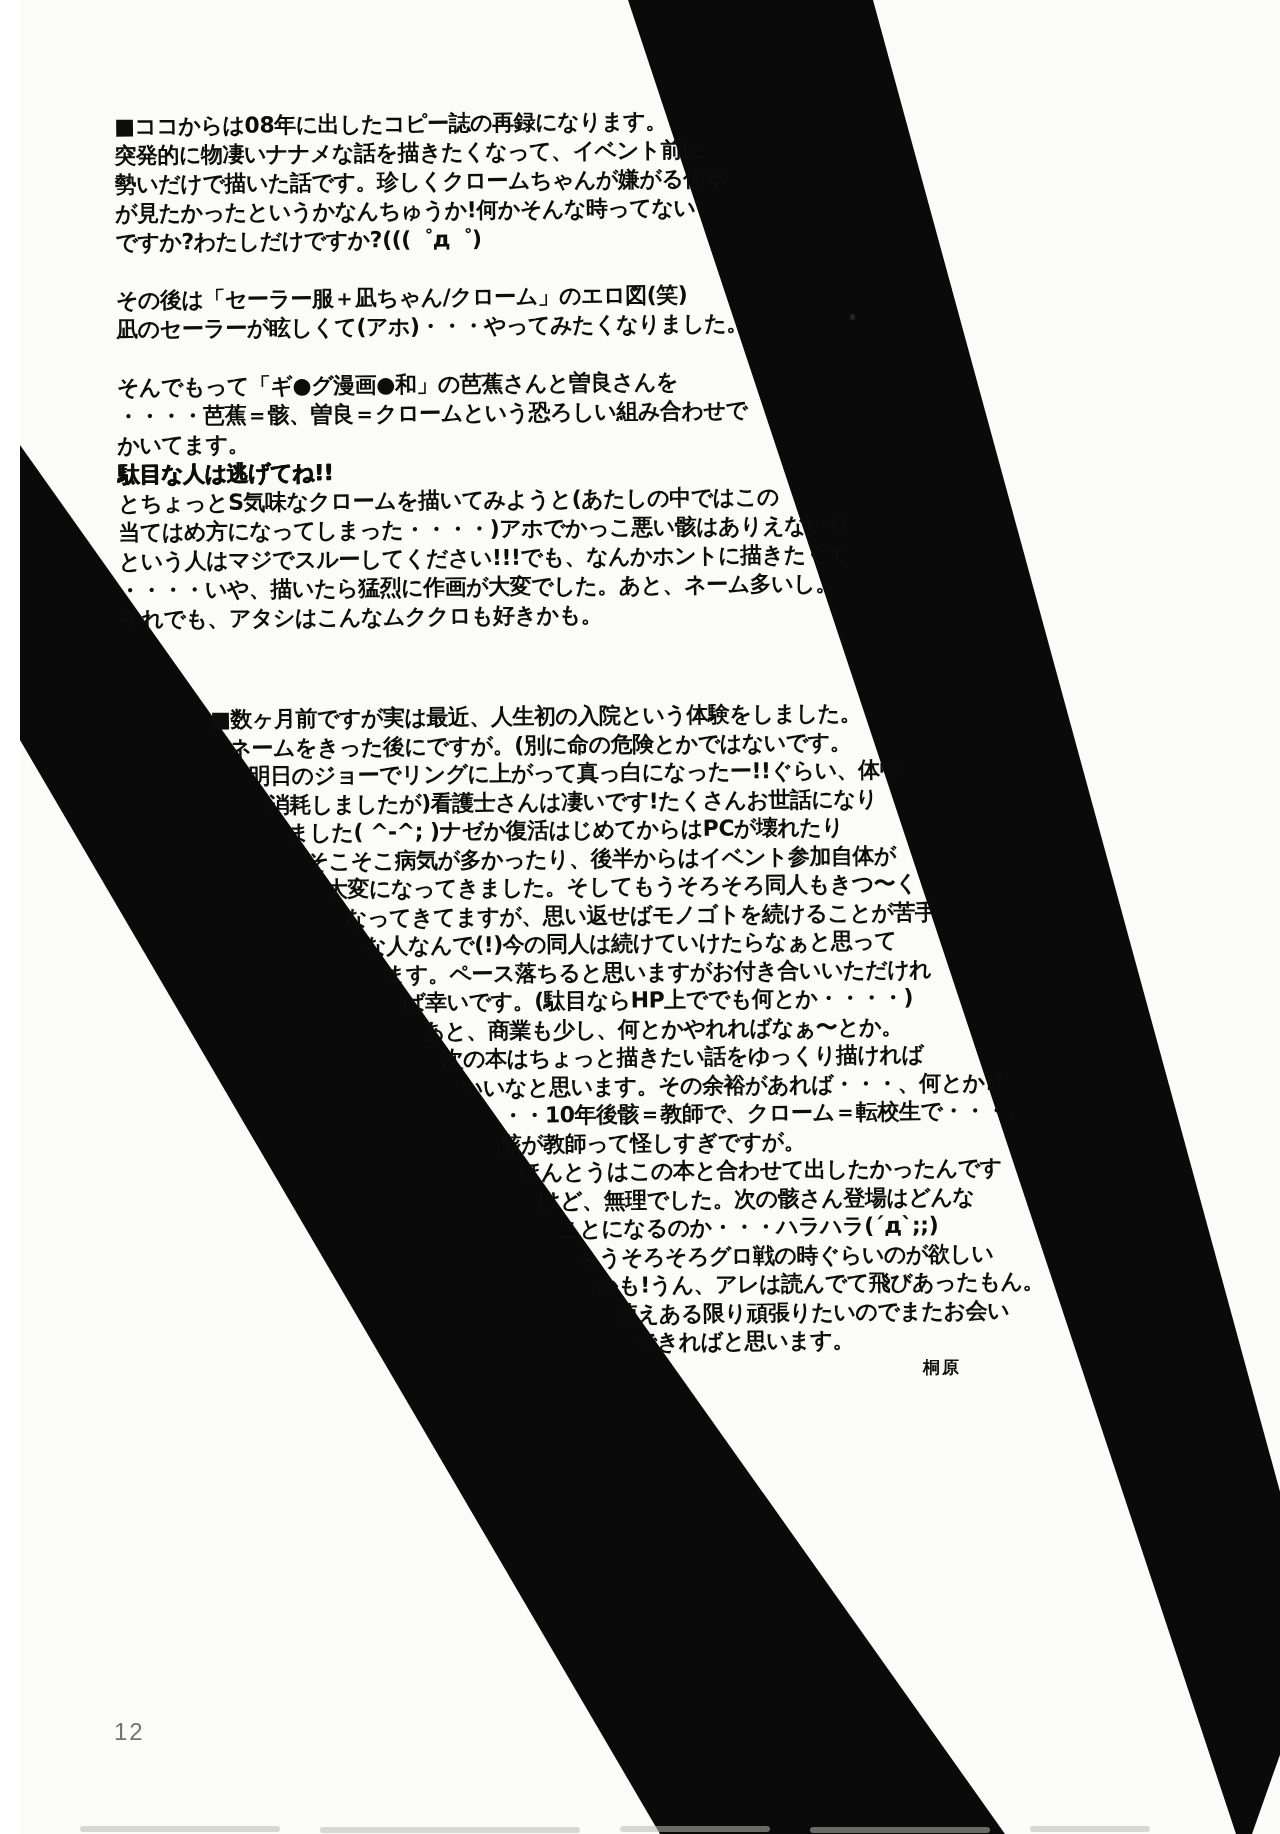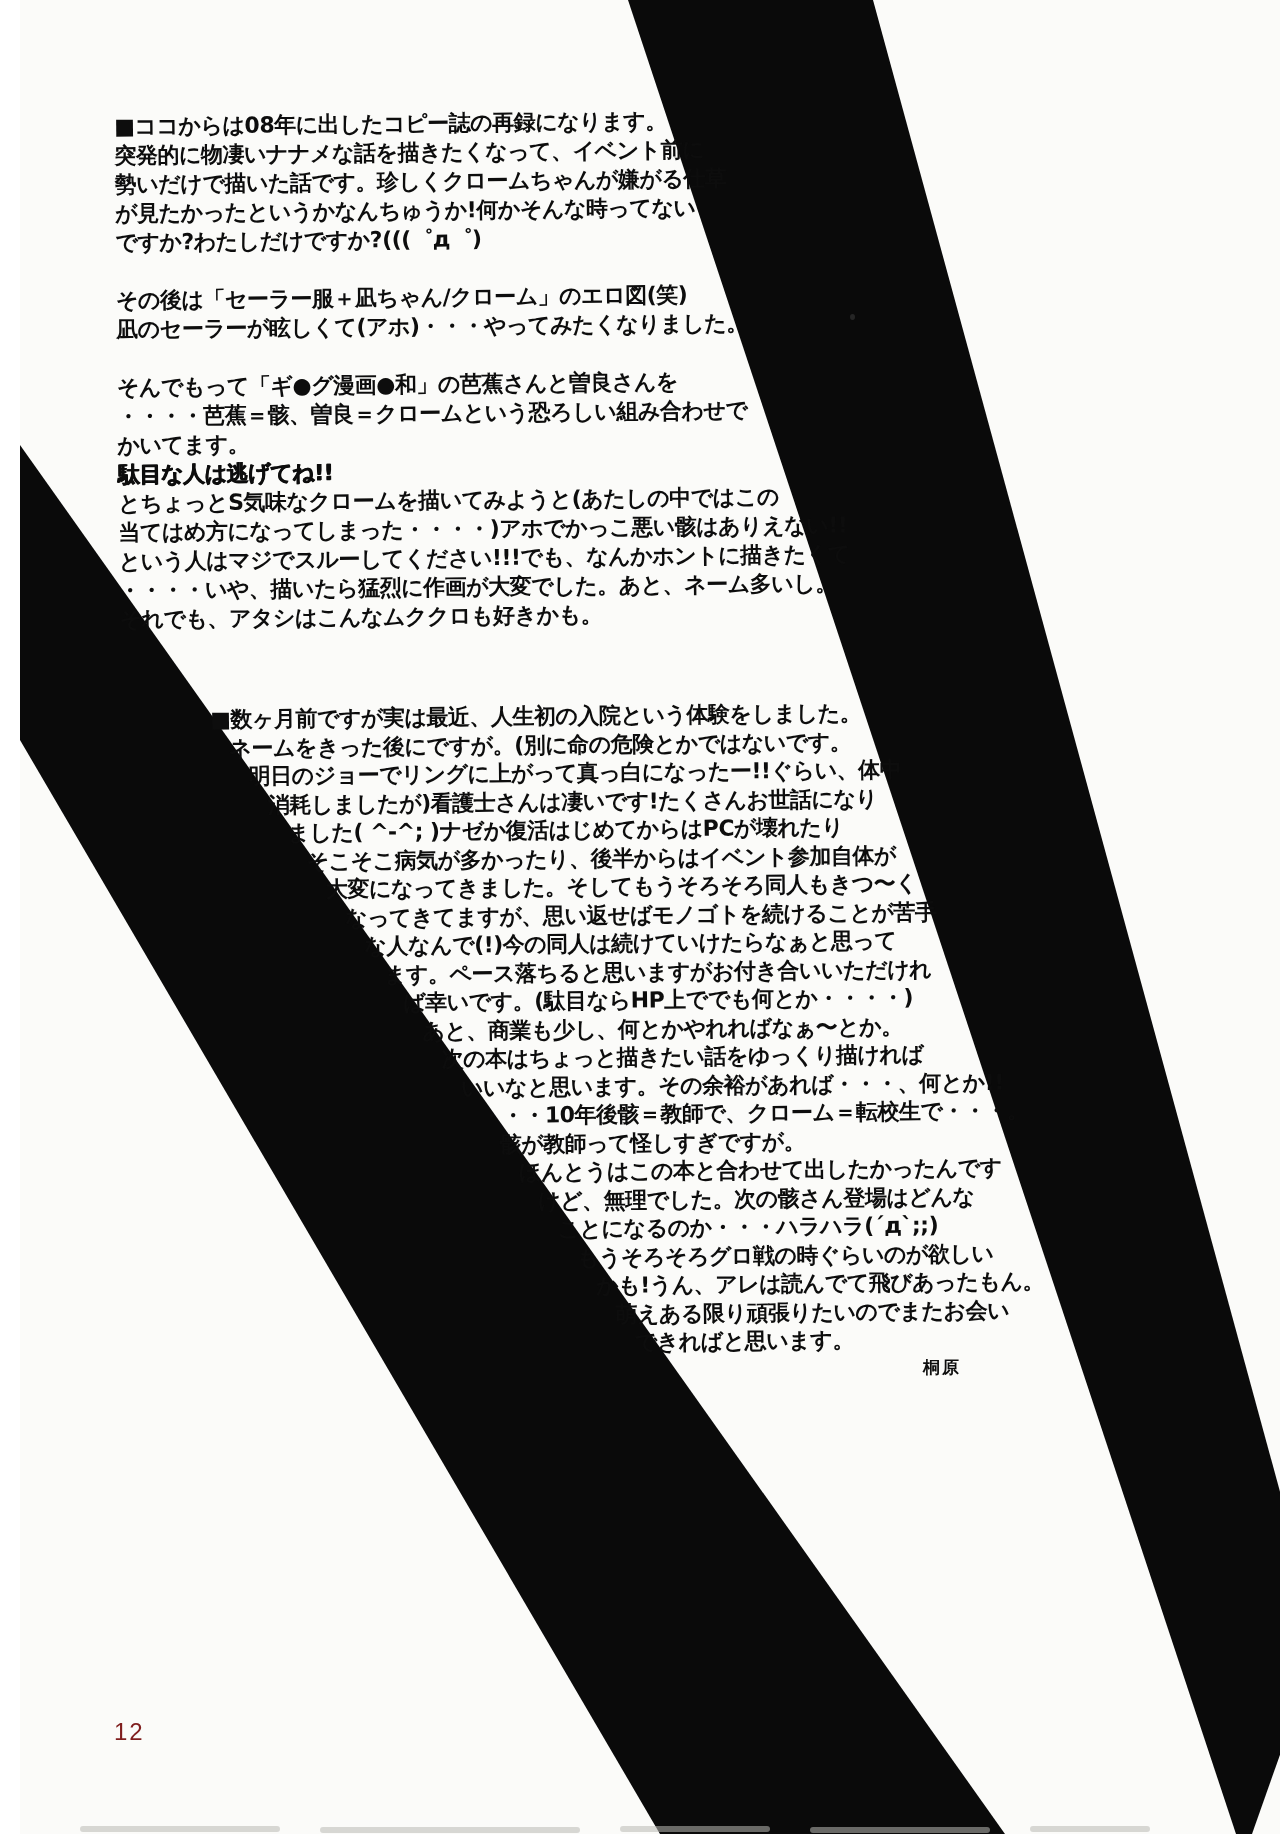--- a/index.html
+++ b/index.html
@@ -35,21 +35,21 @@
     transform-origin:0 0;
   }
   .b2 .ln{height:28.5px;margin-left:calc(var(--n,0) * 19px);}
   .signature{
     position:absolute;left:903px;top:1356px;z-index:2;
     font-size:17px;font-weight:700;letter-spacing:2px;
   }
   .pagenum{
     position:absolute;left:94px;top:1718px;z-index:2;
     font-family:"Liberation Sans",sans-serif;
-    font-size:24px;font-weight:400;color:#7f1d1d;letter-spacing:2px;
+    font-size:24px;font-weight:400;color:#737373;letter-spacing:2px;
   }
   .speck{
     position:absolute;left:830px;top:314px;width:5px;height:6px;
     background:#2a2a2a;border-radius:50%;z-index:2;opacity:.85;
   }
   .smudge{
     position:absolute;height:6px;background:#b9b9b4;opacity:.55;
     border-radius:3px;z-index:2;
   }
   .sm1{left:60px;top:1826px;width:200px;}

